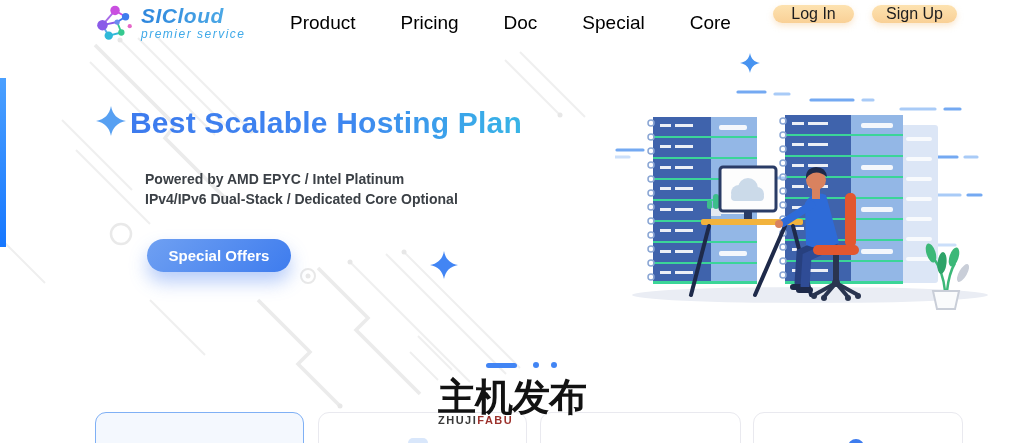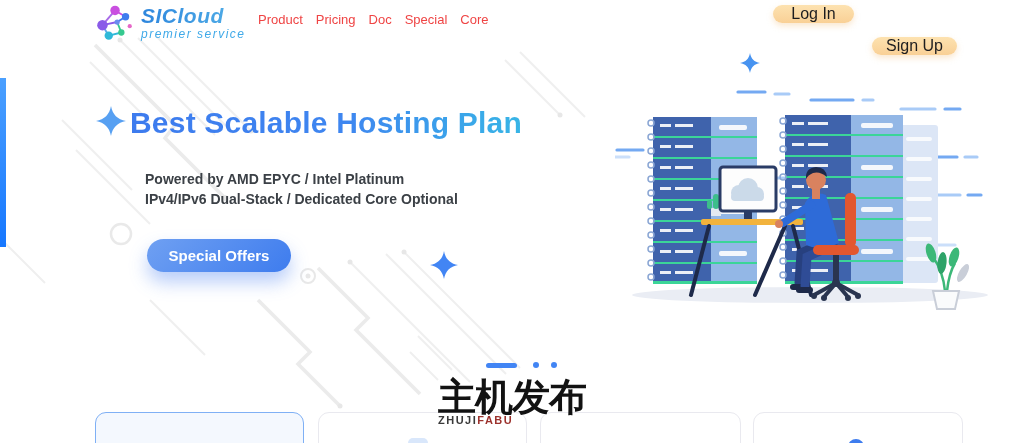--- a/index.html
+++ b/index.html
@@ -15,27 +15,27 @@
   .left-bar { position:absolute; left:0; top:78px; width:6px; height:169px;
     background:linear-gradient(180deg,#4BA0FF,#1677FF); z-index:1; }
 
   
   .logo { position:absolute; left:93px; top:3px; display:flex; align-items:center; gap:6px; z-index:3; cursor:pointer; }
   .logo-text-wrap { display:flex; flex-direction:column; line-height:1; }
   .logo-name { font-size:21px; font-weight:800; font-style:italic; letter-spacing:.5px;
     background:linear-gradient(90deg,#2E86DD,#53B1E8); -webkit-background-clip:text; background-clip:text; color:transparent; }
   .logo-tagline { font-size:12px; font-style:italic; color:#3FA9E8; letter-spacing:1.5px; align-self:flex-end; margin-top:2px; }
   .nav { position:absolute; left:258px; top:12px; display:flex; gap:13px; z-index:3; }
-  .nav-item { font-size:13px; font-weight:500; color:#ef4444; cursor:pointer; }
+  .nav-item { font-size:19px; font-weight:500; color:#000000; cursor:pointer;margin-left:32px; }
   .auth-btn { position:absolute; top:5px; height:18px; border:none; border-radius:17px;
     background:linear-gradient(180deg,#FDE2B0,#F9D096); color:#1d1d1f; font-family:"Liberation Sans",sans-serif;
     font-size:16px; font-weight:400; cursor:pointer; z-index:3;
     box-shadow:0 3px 6px rgba(240,190,120,.35); }
   .btn-login { left:773px; width:81px; }
-  .btn-signup { left:872px; width:85px;margin-top:32px; }
+  .btn-signup { left:872px; width:85px; }
 
   
   .hero-title-row { position:absolute; left:96px; top:106px; display:flex; align-items:flex-start; gap:4px; z-index:2; }
   .hero-title { font-size:30px; font-weight:800; letter-spacing:.2px;
     background:linear-gradient(90deg,#3D7BEE 0%,#3E86F0 55%,#38B5E6 100%);
     -webkit-background-clip:text; background-clip:text; color:transparent; }
   .hero-sub { position:absolute; left:145px; top:169px; z-index:2;
     font-size:14px; font-weight:700; color:#3B4046; line-height:20px; }
   .cta { position:absolute; left:147px; top:239px; width:144px; height:33px; border:none;
     border-radius:17px; background:linear-gradient(135deg,#6FA0F2,#3E7CEE);

